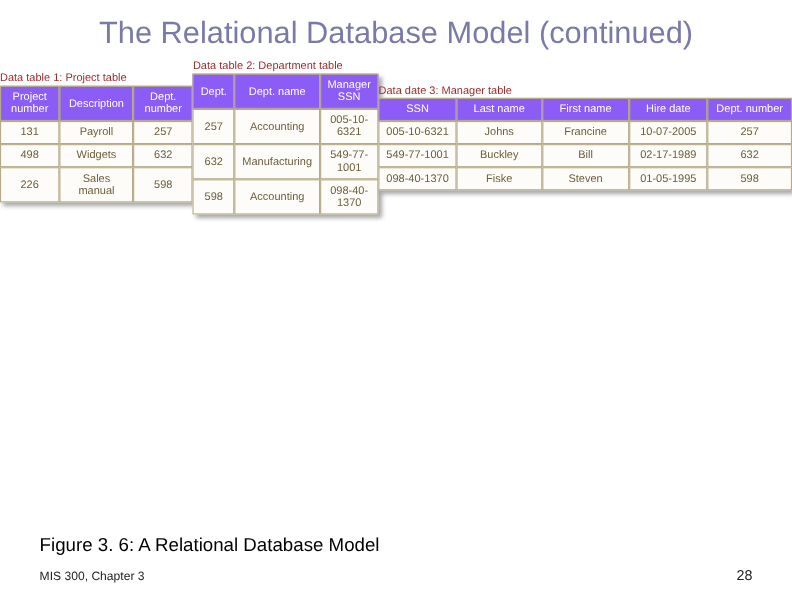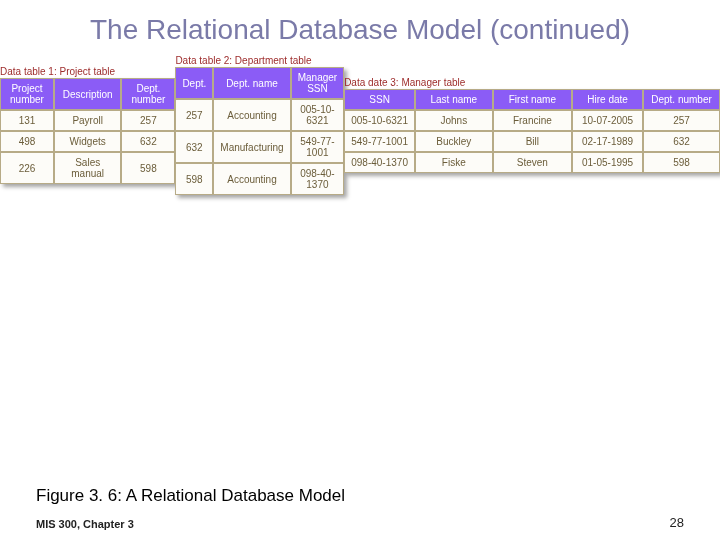--- a/index.html
+++ b/index.html
@@ -67,21 +67,20 @@
     bottom: 34px;
     font-size: 17px;
     color: #000000;
   }
   .footer-left {
     position: absolute;
     left: 36px;
     bottom: 10px;
     font-size: 11px;
     color: #222;
-    font-weight: bold;
   }
   .footer-right {
     position: absolute;
     right: 36px;
     bottom: 10px;
     font-size: 13px;
     color: #222;
   }
 </style>
 </head>

